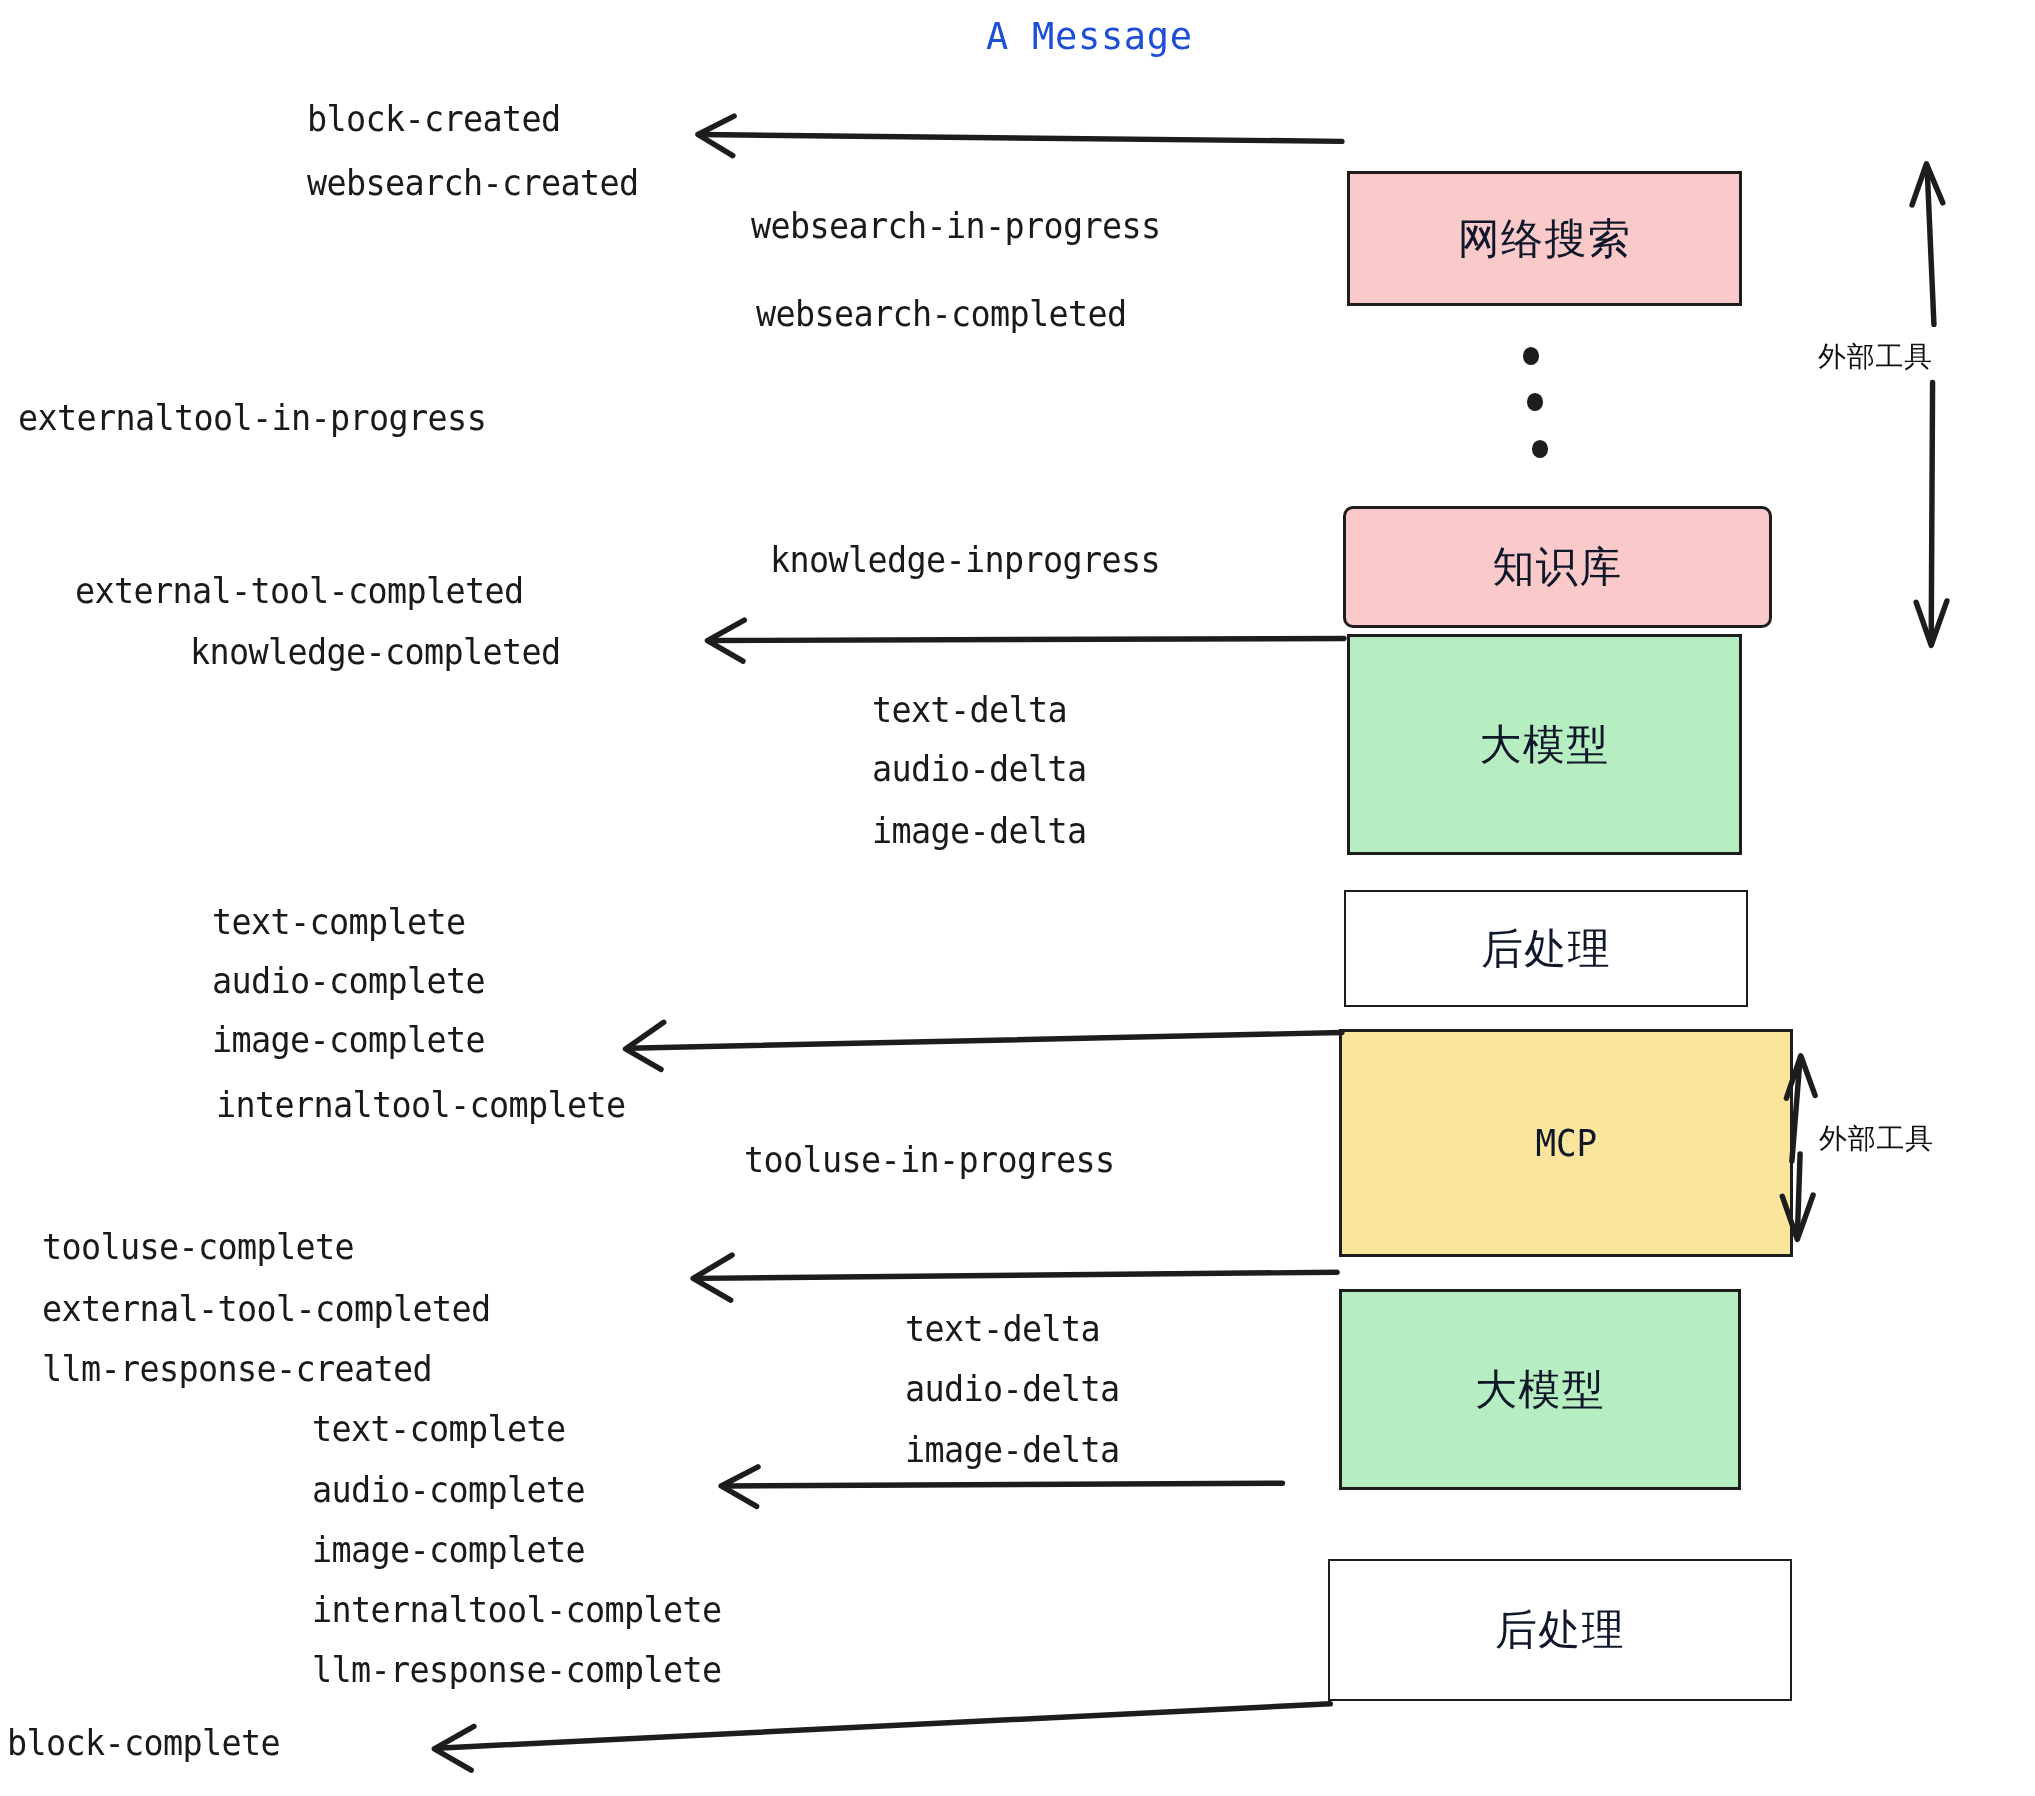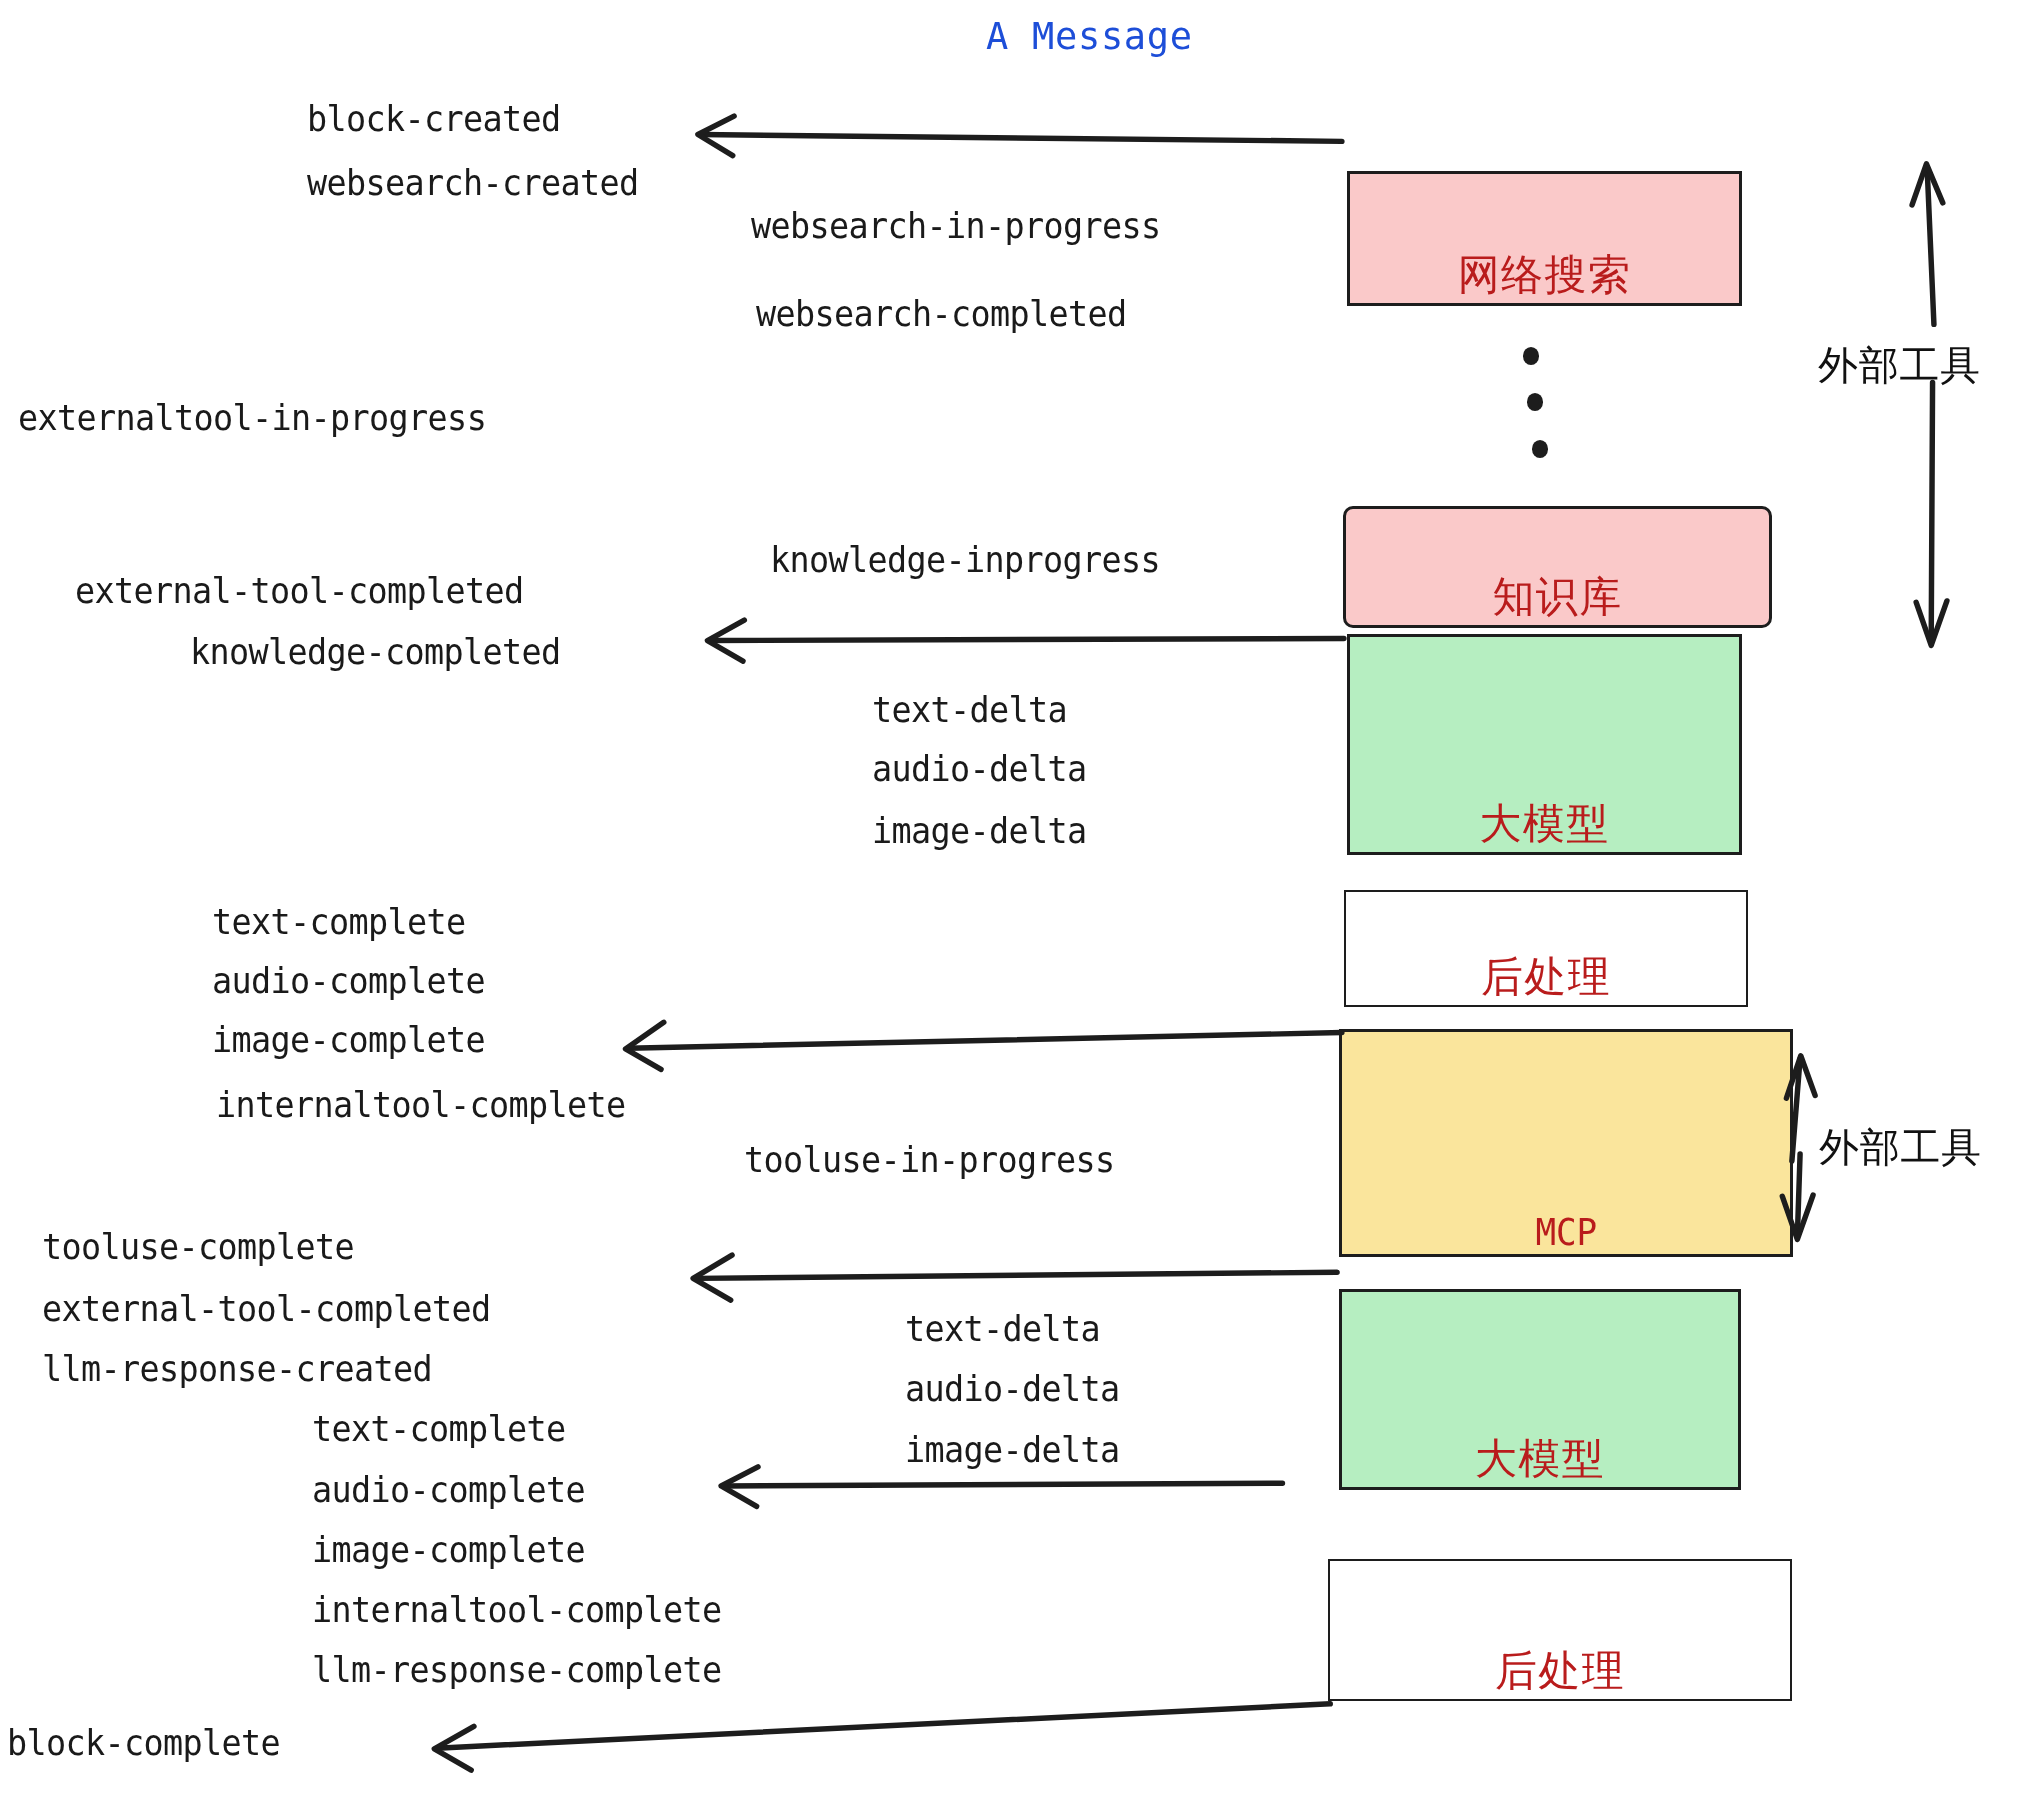--- a/index.html
+++ b/index.html
@@ -34,39 +34,39 @@
     color: #1d4ed8;
     white-space: nowrap;
     letter-spacing: 0.7px;
   }
   
   .box {
     position: absolute;
     box-sizing: border-box;
     border: 3.4px solid #1d1d1d;
     display: flex;
-    align-items: flex-end;
+    align-items: center;
     justify-content: center;
     font-family: "DejaVu Sans", "Liberation Sans", sans-serif;
     font-size: 42px;
-    color: #b91c1c;
+    color: #0f172a;
     letter-spacing: 1.4px;
   }
   .box.thin { border-width: 2.7px; }
   .box .mcp-label {
     font-family: "DejaVu Sans Mono", "Liberation Mono", monospace;
     font-size: 38px;
     letter-spacing: 0px;
     transform: scaleX(0.9);
   }
   
   .sidelabel {
     position: absolute;
     font-family: "DejaVu Sans", "Liberation Sans", sans-serif;
-    font-size: 40px;
+    font-size: 28px;
     color: #111111;
     white-space: nowrap;
     letter-spacing: 0.7px;
   }
   
   .dot {
     position: absolute;
     width: 16.4px;
     height: 18px;
     border-radius: 50%;

